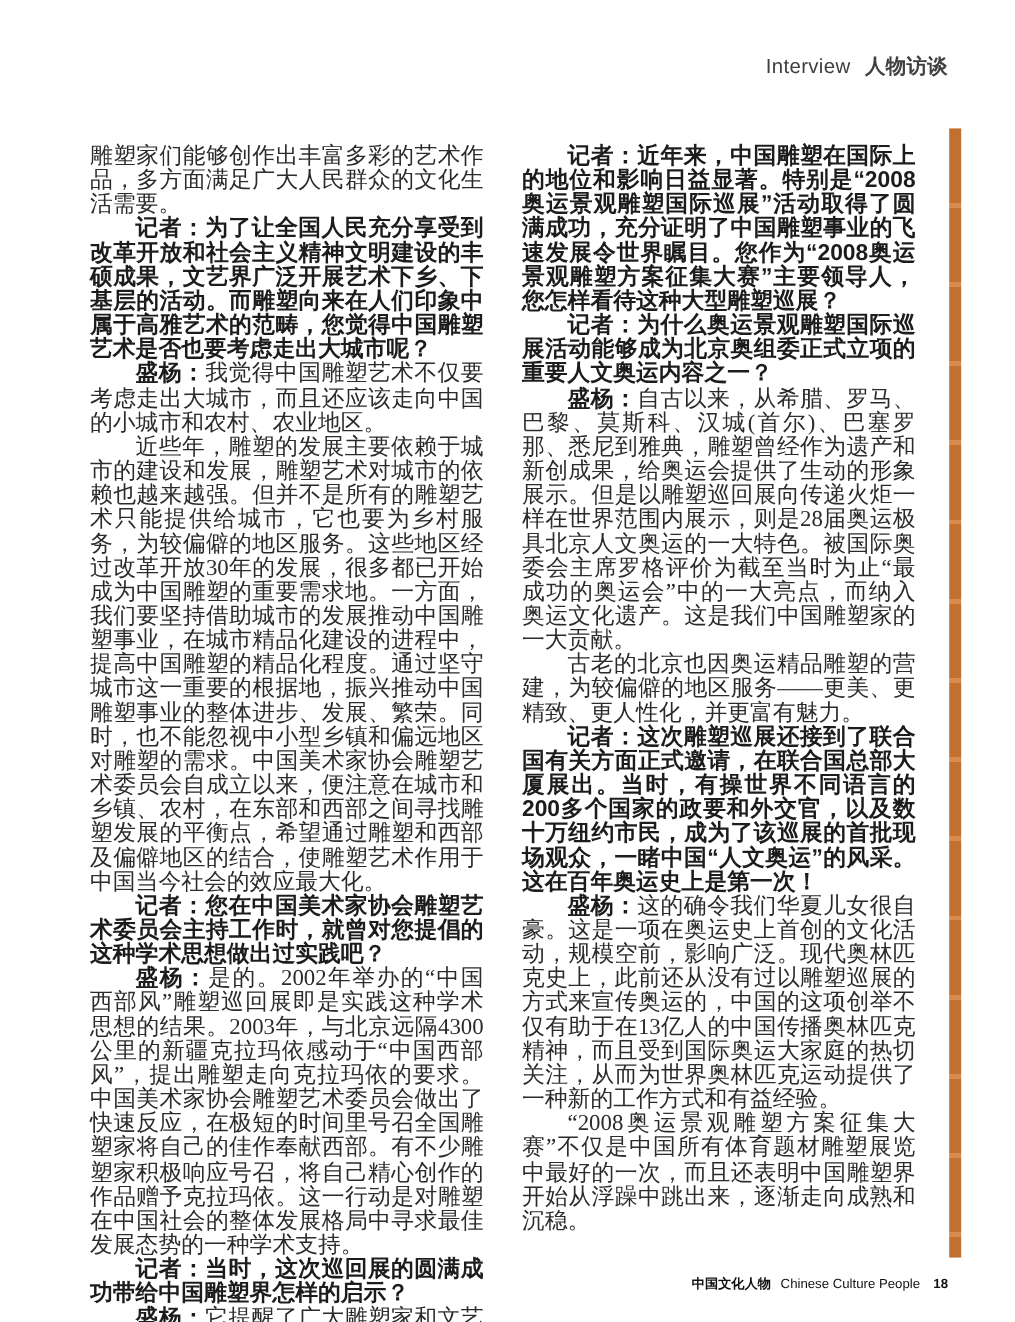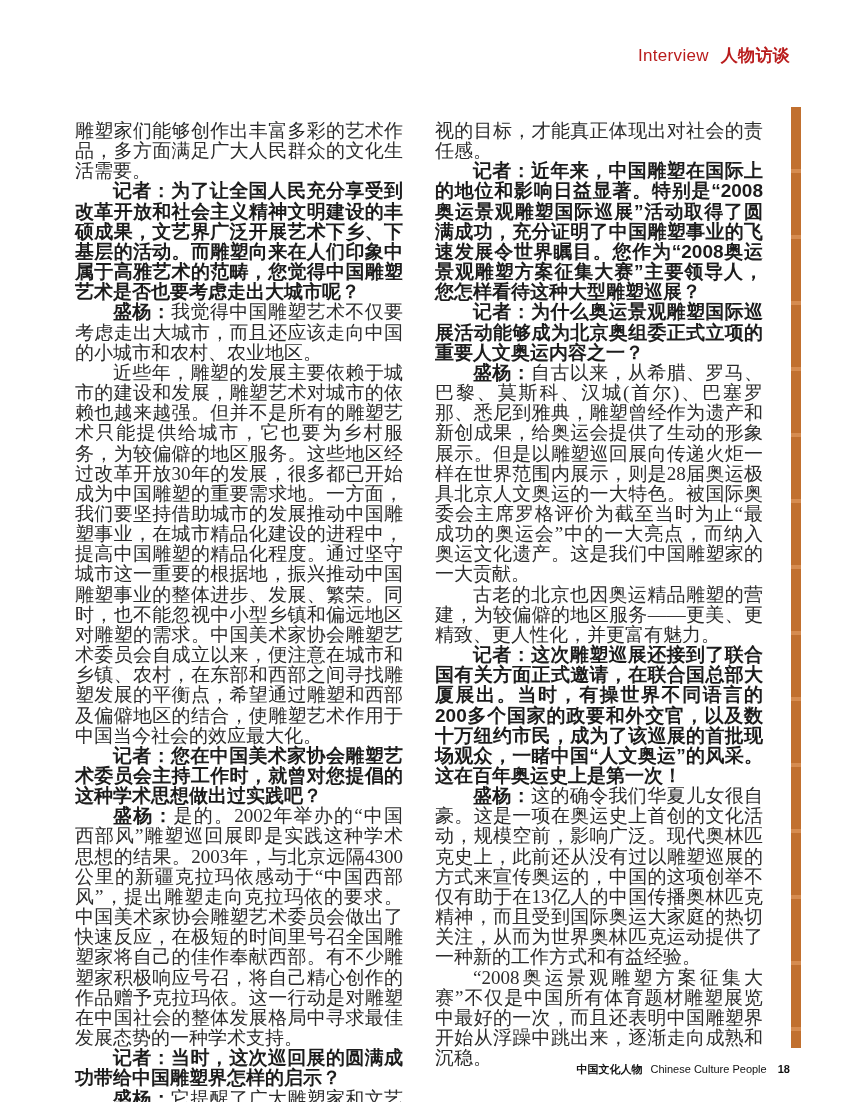--- a/index.html
+++ b/index.html
@@ -67,39 +67,38 @@
   }
   .footer .brand-zh{font-weight:700;}
   .footer .brand-en{margin-left:5px;}
   .footer .page-num{font-weight:700;margin-left:8px;}
 </style>
 </head>
 <body>
 
 <div class="page">
 
-  <div class="header" style="color: #b91c1c;">
+  <div class="header" style="color: #404040;">
     <span class="en">Interview</span><span class="zh">人物访谈</span>
   </div>
 
   <div class="accent-bar"></div>
 
   <div class="column col-left">
       <p class="para opening">雕塑家们能够创作出丰富多彩的艺术作品，多方面满足广大人民群众的文化生活需要。</p>
       <p class="para question"><span class="lead">记者：</span>为了让全国人民充分享受到改革开放和社会主义精神文明建设的丰硕成果，文艺界广泛开展艺术下乡、下基层的活动。而雕塑向来在人们印象中属于高雅艺术的范畴，您觉得中国雕塑艺术是否也要考虑走出大城市呢？</p>
       <p class="para answer"><span class="lead">盛杨：</span>我觉得中国雕塑艺术不仅要考虑走出大城市，而且还应该走向中国的小城市和农村、农业地区。</p>
       <p class="para plain">近些年，雕塑的发展主要依赖于城市的建设和发展，雕塑艺术对城市的依赖也越来越强。但并不是所有的雕塑艺术只能提供给城市，它也要为乡村服务，为较偏僻的地区服务。这些地区经过改革开放30年的发展，很多都已开始成为中国雕塑的重要需求地。一方面，我们要坚持借助城市的发展推动中国雕塑事业，在城市精品化建设的进程中，提高中国雕塑的精品化程度。通过坚守城市这一重要的根据地，振兴推动中国雕塑事业的整体进步、发展、繁荣。同时，也不能忽视中小型乡镇和偏远地区对雕塑的需求。中国美术家协会雕塑艺术委员会自成立以来，便注意在城市和乡镇、农村，在东部和西部之间寻找雕塑发展的平衡点，希望通过雕塑和西部及偏僻地区的结合，使雕塑艺术作用于中国当今社会的效应最大化。</p>
       <p class="para question"><span class="lead">记者：</span>您在中国美术家协会雕塑艺术委员会主持工作时，就曾对您提倡的这种学术思想做出过实践吧？</p>
       <p class="para answer"><span class="lead">盛杨：</span>是的。2002年举办的“中国西部风”雕塑巡回展即是实践这种学术思想的结果。2003年，与北京远隔4300公里的新疆克拉玛依感动于“中国西部风”，提出雕塑走向克拉玛依的要求。中国美术家协会雕塑艺术委员会做出了快速反应，在极短的时间里号召全国雕塑家将自己的佳作奉献西部。有不少雕塑家积极响应号召，将自己精心创作的作品赠予克拉玛依。这一行动是对雕塑在中国社会的整体发展格局中寻求最佳发展态势的一种学术支持。</p>
       <p class="para question"><span class="lead">记者：</span>当时，这次巡回展的圆满成功带给中国雕塑界怎样的启示？</p>
       <p class="para answer"><span class="lead">盛杨：</span>它提醒了广大雕塑家和文艺工作者对西部、对偏远地区广大乡镇和农村雕塑需求的重视。雕塑艺术要走在时代的前列，敏感地关注社会和大众需求，哪里有需要，就走向哪里。西部表达了对雕塑艺术的急切需要，我们就要去西部。克拉玛依雕塑展不仅仅是一个普通的展览，而是对这种学术目标的一大促进。雕塑家们只有真诚面对这些以往忽</p>
     </div>
 
   <div class="column col-right">
-      <p class="para opening">视的目标，才能真正体现出对社会的责任感。</p>
       <p class="para question"><span class="lead">记者：</span>近年来，中国雕塑在国际上的地位和影响日益显著。特别是“2008奥运景观雕塑国际巡展”活动取得了圆满成功，充分证明了中国雕塑事业的飞速发展令世界瞩目。您作为“2008奥运景观雕塑方案征集大赛”主要领导人，您怎样看待这种大型雕塑巡展？</p>
       <p class="para question"><span class="lead">记者：</span>为什么奥运景观雕塑国际巡展活动能够成为北京奥组委正式立项的重要人文奥运内容之一？</p>
       <p class="para answer"><span class="lead">盛杨：</span>自古以来，从希腊、罗马、巴黎、莫斯科、汉城(首尔)、巴塞罗那、悉尼到雅典，雕塑曾经作为遗产和新创成果，给奥运会提供了生动的形象展示。但是以雕塑巡回展向传递火炬一样在世界范围内展示，则是28届奥运极具北京人文奥运的一大特色。被国际奥委会主席罗格评价为截至当时为止“最成功的奥运会”中的一大亮点，而纳入奥运文化遗产。这是我们中国雕塑家的一大贡献。</p>
       <p class="para plain">古老的北京也因奥运精品雕塑的营建，为较偏僻的地区服务——更美、更精致、更人性化，并更富有魅力。</p>
       <p class="para question"><span class="lead">记者：</span>这次雕塑巡展还接到了联合国有关方面正式邀请，在联合国总部大厦展出。当时，有操世界不同语言的200多个国家的政要和外交官，以及数十万纽约市民，成为了该巡展的首批现场观众，一睹中国“人文奥运”的风采。这在百年奥运史上是第一次！</p>
       <p class="para answer"><span class="lead">盛杨：</span>这的确令我们华夏儿女很自豪。这是一项在奥运史上首创的文化活动，规模空前，影响广泛。现代奥林匹克史上，此前还从没有过以雕塑巡展的方式来宣传奥运的，中国的这项创举不仅有助于在13亿人的中国传播奥林匹克精神，而且受到国际奥运大家庭的热切关注，从而为世界奥林匹克运动提供了一种新的工作方式和有益经验。</p>
       <p class="para plain">“2008奥运景观雕塑方案征集大赛”不仅是中国所有体育题材雕塑展览中最好的一次，而且还表明中国雕塑界开始从浮躁中跳出来，逐渐走向成熟和沉稳。</p>
     </div>
 
   <div class="footer">

